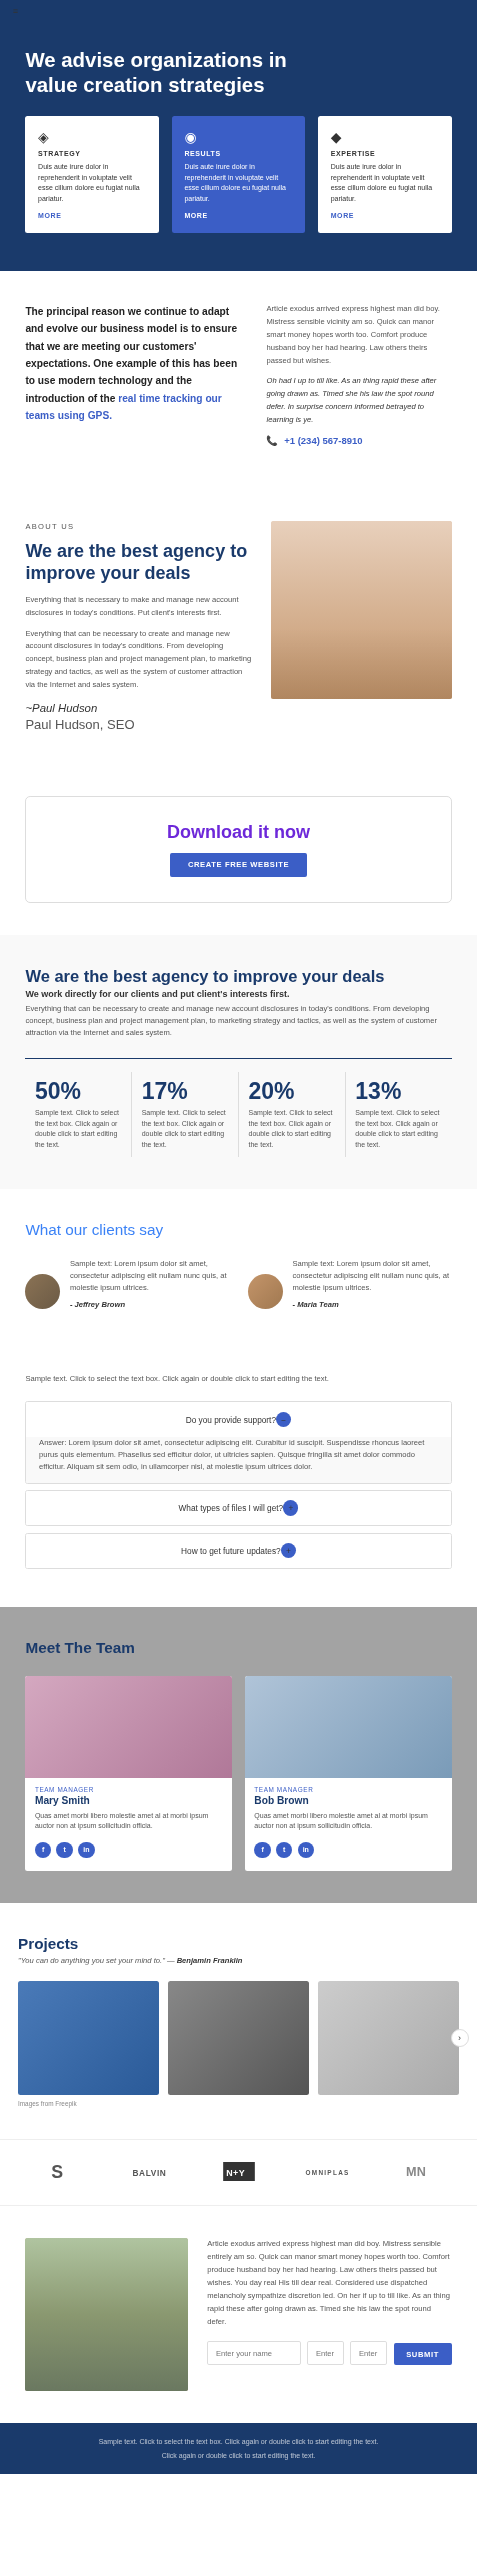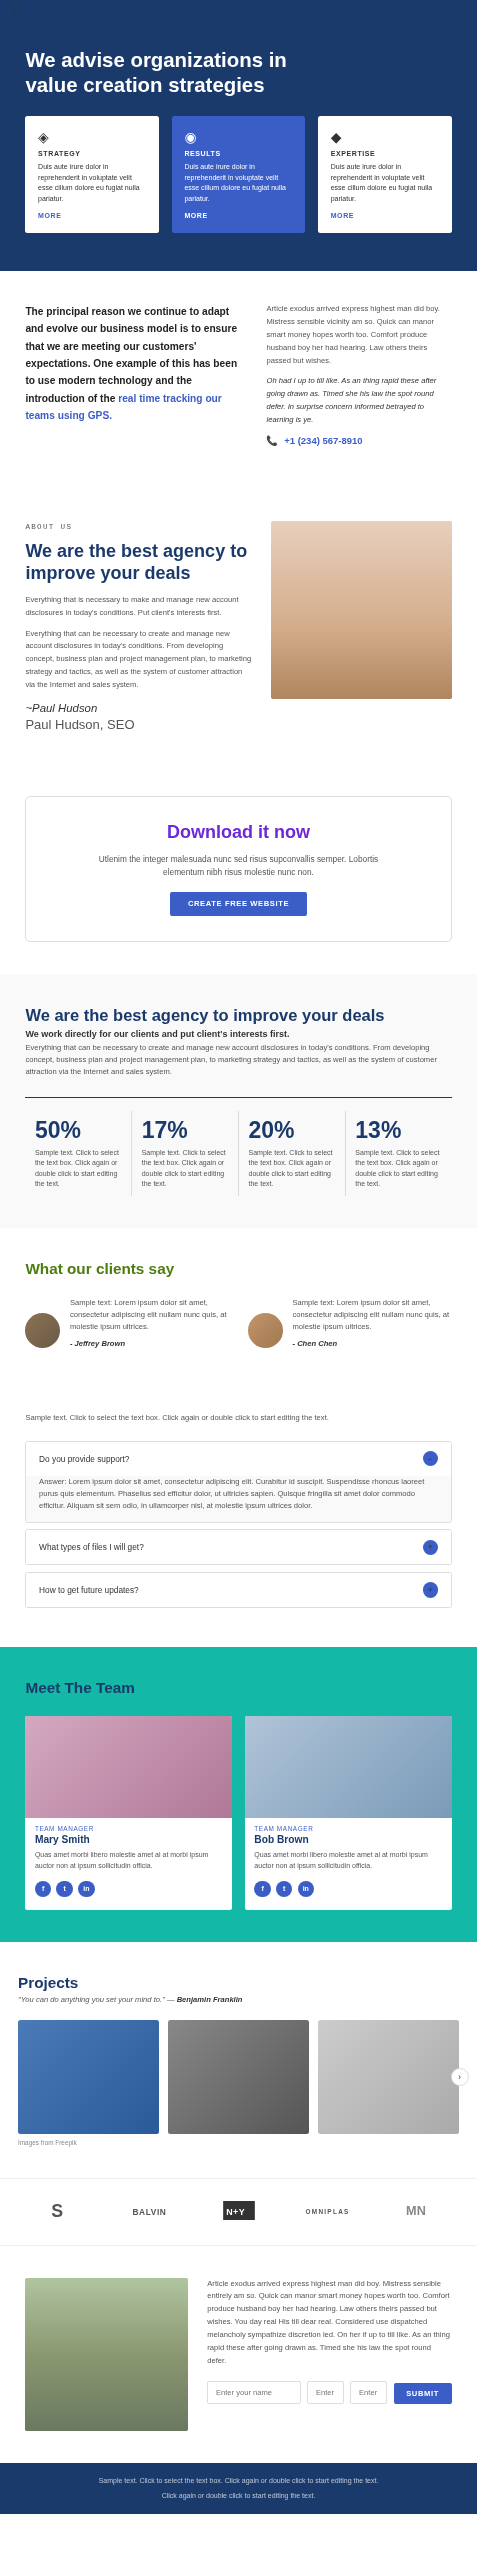--- a/index.html
+++ b/index.html
@@ -27,21 +27,21 @@
     .info-left p.main-text { font-size: 10.2px; font-weight: 600; line-height: 1.7; color: #222; margin-bottom: 9.5px; }
     .info-left span.highlight { color: #3b5ec6; }
     .info-right { flex: 1; }
     .info-right p { font-size: 7.6px; line-height: 1.7; color: #555; margin-bottom: 7.6px; }
     .info-right .quote { font-style: italic; color: #333; font-size: 7.6px; margin-bottom: 6.4px; }
     .info-right .phone { color: #3b5ec6; font-weight: 700; font-size: 9.5px; }
     .phone-icon { margin-right: 3.2px; }
 
     
     .about-section { padding: 32px 25.4px; display: flex; gap: 19px; align-items: flex-start; }
-    .about-label { font-size: 7px; color: #3b5ec6; text-transform: uppercase; letter-spacing: 1.3px; margin-bottom: 6.4px; font-family: Liberation Mono, monospace; }
+    .about-label { font-size: 7px; color: #3b5ec6; text-transform: uppercase; letter-spacing: 1.3px; margin-bottom: 6.4px; }
     .about-left { flex: 1; }
     .about-left h2 { font-size: 18px; font-weight: 700; color: #1a3a6b; line-height: 1.2; margin-bottom: 9.5px; }
     .about-left p { font-size: 7.6px; line-height: 1.7; color: #555; margin-bottom: 7.6px; }
     .about-left .signature { margin-top: 9.5px; font-style: italic; font-size: 11.4px; color: #333; }
     .about-left .sig-name { font-size: 13px; color: #555; margin-top: 3.2px; }
     .about-right { flex: 0.8; }
     .about-right .portrait { width: 100%; height: 178px; background: linear-gradient(135deg, #e8d5c4 0%, #c9a88a 100%); border-radius: 2.5px; display: flex; align-items: center; justify-content: center; overflow: hidden; }
     .portrait-img { width: 100%; height: 100%; background: linear-gradient(to bottom, #e8d0bc, #c4956a); position: relative; }
     .portrait-img::after { content: ''; position: absolute; bottom: 0; left: 0; right: 0; height: 40%; background: linear-gradient(to top, rgba(0,0,0,0.1), transparent); }
 
@@ -58,41 +58,41 @@
     .agency-section .subtitle { font-size: 9px; font-weight: 600; color: #333; margin-bottom: 3.2px; }
     .agency-section .desc { font-size: 7.6px; color: #555; line-height: 1.6; margin-bottom: 19px; }
     .stats-row { display: flex; gap: 0; border-top: 1.3px solid #1a3a6b; padding-top: 12.7px; }
     .stat-item { flex: 1; padding: 6.4px 9.5px; border-right: 0.6px solid #ddd; }
     .stat-item:last-child { border-right: none; }
     .stat-num { font-size: 23px; font-weight: 700; color: #1a3a6b; }
     .stat-label { font-size: 7px; color: #555; line-height: 1.5; margin-top: 3.2px; }
 
     
     .clients-section { padding: 32px 25.4px; }
-    .clients-section h2 { font-size: 15.3px; font-weight: 700; color: #4d7c0f; margin-bottom: 19px; }
+    .clients-section h2 { font-size: 15.3px; font-weight: 400; color: #3b82f6; margin-bottom: 19px; }
     .testimonials { display: flex; gap: 19px; }
     .testimonial { flex: 1; display: flex; gap: 9.5px; align-items: flex-end; }
     .avatar { width: 35px; height: 35px; border-radius: 50%; flex-shrink: 0; }
     .avatar-1 { background: linear-gradient(135deg, #8b7355, #6b5a45); }
     .avatar-2 { background: linear-gradient(135deg, #c4956a, #a07850); }
     .testimonial-text p { font-size: 7.6px; color: #555; line-height: 1.6; margin-bottom: 5.1px; }
     .testimonial-author { font-size: 7.6px; font-weight: 700; color: #333; font-style: italic; }
 
     
     .faq-section { padding: 32px 25.4px; }
     .faq-section h2 { font-size: 15.3px; font-weight: 700; color: #1a3a6b; margin-bottom: 3.2px; }
     .faq-section .faq-desc { font-size: 7.6px; color: #555; margin-bottom: 16px; line-height: 1.6; }
     .faq-item { border: 0.6px solid #ddd; border-radius: 2.5px; margin-bottom: 6.4px; overflow: hidden; }
-    .faq-question { padding: 9.5px 12.7px; display: flex; justify-content: space-between; align-items: center; cursor: pointer; background: #fff; }
+    .faq-question { padding: 9.5px 12.7px; display: flex; justify-content: center; align-items: center; cursor: pointer; background: #fff; }
     .faq-question span { font-size: 8.3px; color: #333; }
     .faq-toggle { width: 15.3px; height: 15.3px; background: #3b5ec6; color: #fff; border-radius: 50%; display: flex; align-items: center; justify-content: center; font-size: 9px; flex-shrink: 0; }
     .faq-answer { padding: 0 12.7px 9.5px; background: #f9f9f9; font-size: 7.6px; color: #555; line-height: 1.6; }
 
     
-    .team-section { padding: 32px 25.4px; background: #14b8a6; }
+    .team-section { padding: 32px 25.4px; background: #a3a3a3; }
     .team-section h2 { font-size: 15.3px; font-weight: 700; color: #1a3a6b; margin-bottom: 19px; }
     .team-cards { display: flex; gap: 12.7px; }
     .team-card { flex: 1; background: #fff; border-radius: 2.5px; overflow: hidden; padding-bottom: 9.5px; }
     .team-photo { width: 100%; height: 102px; }
     .team-photo-1 { background: linear-gradient(135deg, #b0c4d8, #7a9bb8); }
     .team-photo-2 { background: linear-gradient(135deg, #d4a8c0, #b07898); }
     .team-label { font-size: 6.4px; color: #3b5ec6; text-transform: uppercase; letter-spacing: 0.6px; padding: 7.6px 9.5px 1.9px; }
     .team-name { font-size: 10.2px; font-weight: 700; color: #1a3a6b; padding: 0 9.5px 5.1px; }
     .team-desc { font-size: 7px; color: #555; padding: 0 9.5px 6.4px; line-height: 1.5; }
     .team-socials { padding: 3.2px 9.5px; display: flex; gap: 5.1px; }
@@ -194,21 +194,20 @@
   <div class="about-right">
     <div class="portrait">
       <div class="portrait-img"></div>
     </div>
   </div>
 </section>
 
 <section class="download-section">
   <div class="download-inner">
     <h2>Download it now</h2>
-    <p>Utlenim the integer malesuada nunc sed risus supconvallis semper. Lobortis elementum nibh risus molestie nunc non.</p>
     <button class="btn-create">CREATE FREE WEBSITE</button>
   </div>
 </section>
 
 <section class="agency-section">
   <h2>We are the best agency to improve your deals</h2>
   <p class="subtitle">We work directly for our clients and put client's interests first.</p>
   <p class="desc">Everything that can be necessary to create and manage new account disclosures in today's conditions. From developing concept, business plan and project management plan, to marketing strategy and tactics, as well as the system of customer attraction via the Internet and sales system.</p>
   <div class="stats-row">
     <div class="stat-item">
@@ -237,21 +236,21 @@
       <div class="avatar avatar-1"></div>
       <div class="testimonial-text">
         <p>Sample text: Lorem ipsum dolor sit amet, consectetur adipiscing elit nullam nunc quis, at molestie ipsum ultrices.</p>
         <span class="testimonial-author">- Jeffrey Brown</span>
       </div>
     </div>
     <div class="testimonial">
       <div class="avatar avatar-2"></div>
       <div class="testimonial-text">
         <p>Sample text: Lorem ipsum dolor sit amet, consectetur adipiscing elit nullam nunc quis, at molestie ipsum ultrices.</p>
-        <span class="testimonial-author">- Chen Chen</span>
+        <span class="testimonial-author">- Maria Team</span>
       </div>
     </div>
   </div>
 </section>
 
 <section class="faq-section">
   <p class="faq-desc">Sample text. Click to select the text box. Click again or double click to start editing the text.</p>
 
   <div class="faq-item">
     <div class="faq-question">

